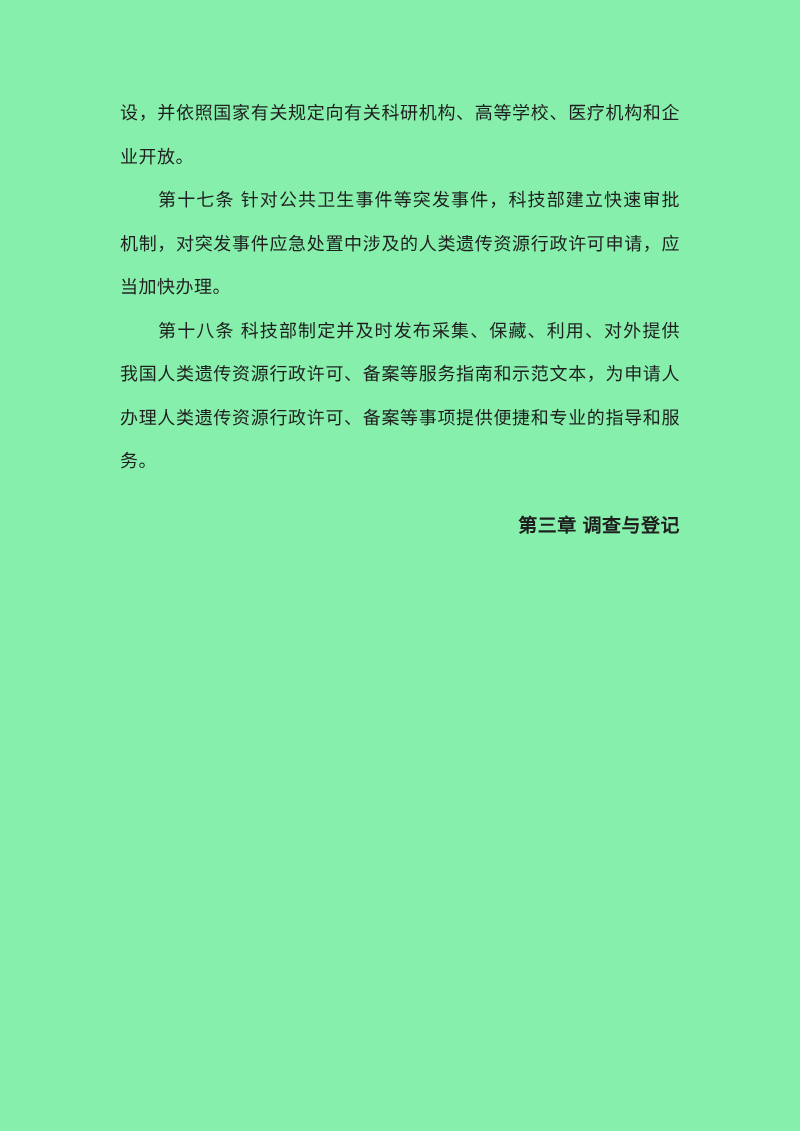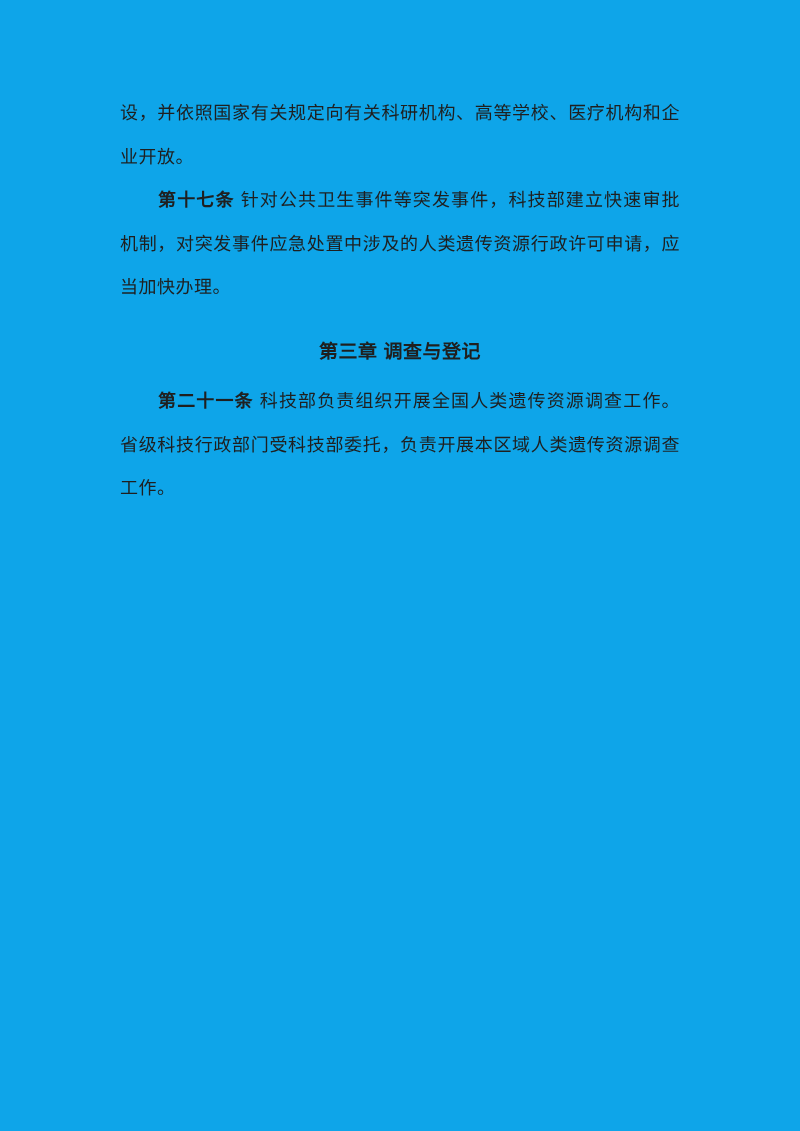--- a/index.html
+++ b/index.html
@@ -29,35 +29,35 @@
     word-break: break-all;
   }
   .para.article,
   .para.indent {
     text-indent: 38px;
   }
   .para.continuation {
     text-indent: 0;
   }
   .article-label {
-    font-weight: 700;
+    font-weight: 400;
   }
   .chapter-heading {
     margin: 20px 0 7px 0;
     font-size: 19px;
     line-height: 43.5px;
     font-weight: 700;
-    text-align: center;
+    text-align: right;
     text-indent: 0;
     letter-spacing: 0.5px;
   }
 </style>
 </head>
 <body>
 
-<div class="page" style="background: #0ea5e9; color: rgb(31, 31, 31);">
+<div class="page" style="background: #86efac; color: rgb(31, 31, 31);">
   <div>
       <p class="para continuation">设，并依照国家有关规定向有关科研机构、高等学校、医疗机构和企业开放。</p>
       <p class="para article"><b class="article-label">第十七条</b> 针对公共卫生事件等突发事件，科技部建立快速审批机制，对突发事件应急处置中涉及的人类遗传资源行政许可申请，应当加快办理。</p>
+      <p class="para article"><b class="article-label">第十八条</b> 科技部制定并及时发布采集、保藏、利用、对外提供我国人类遗传资源行政许可、备案等服务指南和示范文本，为申请人办理人类遗传资源行政许可、备案等事项提供便捷和专业的指导和服务。</p>
       <h2 class="chapter-heading">第三章 调查与登记</h2>
-      <p class="para article"><b class="article-label">第二十一条</b> 科技部负责组织开展全国人类遗传资源调查工作。省级科技行政部门受科技部委托，负责开展本区域人类遗传资源调查工作。</p>
     </div>
 </div>
 
 </body></html>

